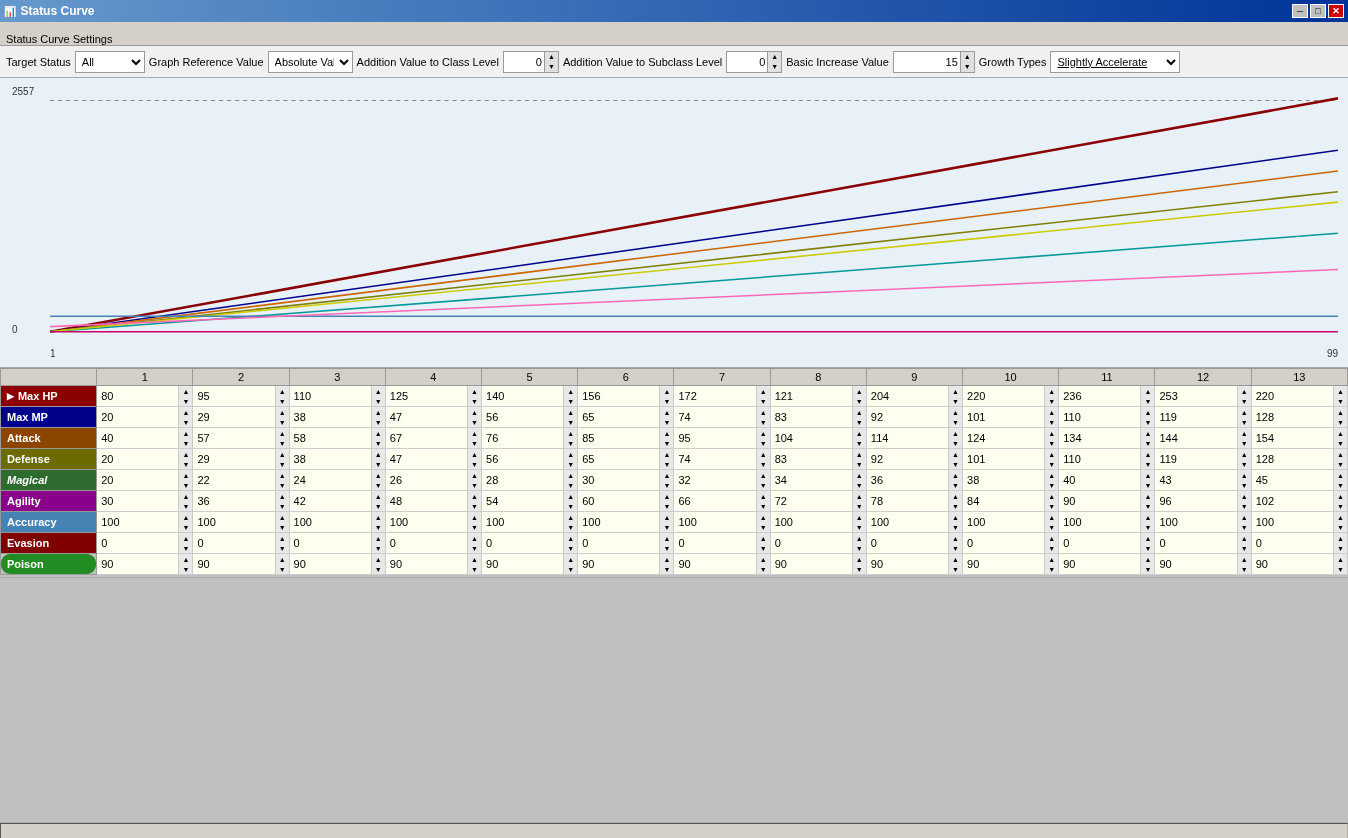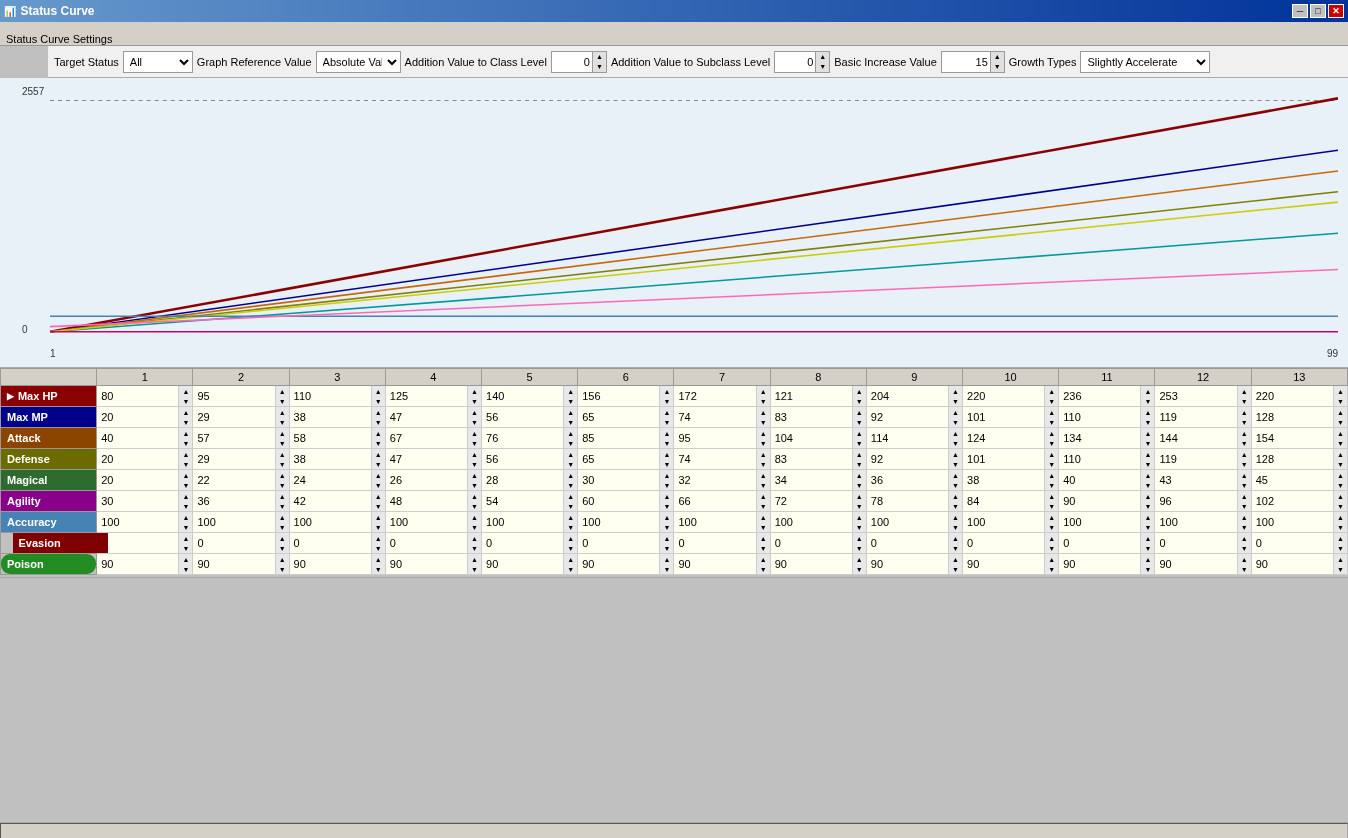--- a/index.html
+++ b/index.html
@@ -41,21 +41,20 @@
 
     .toolbar {
       background: #f0f0f0;
       height: 32px;
       display: flex;
       align-items: center;
       padding: 0 6px;
       gap: 4px;
       border-bottom: 1px solid #aaa;
       flex-wrap: nowrap;
-      margin-left: 48px;
     }
     .toolbar label { font-size: 11px; white-space: nowrap; color: #000; }
     .toolbar select {
       height: 22px;
       border: 1px solid #999;
       background: white;
       font-size: 11px;
       padding: 0 2px;
     }
     .spinner-wrap {
@@ -97,21 +96,21 @@
       position: relative;
       border-bottom: 1px solid #aaa;
       overflow: hidden;
     }
     .chart-inner {
       position: absolute;
       top: 10px; left: 50px; right: 10px; bottom: 30px;
     }
     .chart-y-label {
       position: absolute;
-      left: 22px;
+      left: 12px;
       font-size: 10px;
       color: #333;
     }
     .chart-x-label-left {
       position: absolute;
       bottom: 8px;
       left: 50px;
       font-size: 10px;
       color: #333;
     }
@@ -259,29 +258,29 @@
     <div class="spinner-wrap">
       <input class="spinner-input" type="text" value="0" style="">
       <div class="spinner-btns">
         <button class="spin-btn">▲</button>
         <button class="spin-btn">▼</button>
       </div>
     </div>
 
     <label>Basic Increase Value</label>
     <div class="spinner-wrap">
-      <input class="spinner-input" type="text" value="15" style="width: 48px;">
+      <input class="spinner-input" type="text" value="15" style="width: 66px;">
       <div class="spinner-btns">
         <button class="spin-btn">▲</button>
         <button class="spin-btn">▼</button>
       </div>
     </div>
 
     <label>Growth Types</label>
-    <select style="width:130px;">
+    <select style="width:130px;text-decoration:underline;">
       <option>Slightly Accelerate</option>
     </select>
   </div>
 
   <div class="chart-area">
     <span class="chart-y-label" style="top: 8px;">2557</span>
     <span class="chart-y-label" style="bottom: 32px;">0</span>
     <span class="chart-x-label-left">1</span>
     <span class="chart-x-label-right">99</span>
 
@@ -815,21 +814,21 @@
                 <span class="cell-value">128</span>
                 <div class="cell-spinner">
                   <button class="cell-spin-btn">▲</button>
                   <button class="cell-spin-btn">▼</button>
                 </div>
               </div>
             </td>
           </tr>
           <tr>
             <td style="position: sticky; left: 0px; z-index: 1; padding: 0px; border: 1px solid rgb(153, 153, 153);">
-              <div class="row-label" style="background: rgb(46, 107, 46);">Magical</div>
+              <div class="row-label" style="background: rgb(46, 107, 46); font-style: italic;">Magical</div>
             </td>
             <td class="data-cell">
               <div class="data-cell-inner">
                 <span class="cell-value">20</span>
                 <div class="cell-spinner">
                   <button class="cell-spin-btn">▲</button>
                   <button class="cell-spin-btn">▼</button>
                 </div>
               </div>
             </td>
@@ -1180,21 +1179,21 @@
               <div class="data-cell-inner">
                 <span class="cell-value">100</span>
                 <div class="cell-spinner">
                   <button class="cell-spin-btn">▲</button>
                   <button class="cell-spin-btn">▼</button>
                 </div>
               </div>
             </td>
           </tr>
           <tr>
-            <td style="position: sticky; left: 12px; z-index: 1; padding: 0px; border: 1px solid rgb(153, 153, 153);">
+            <td style="position: sticky; left: 0px; z-index: 1; padding: 0px; border: 1px solid rgb(153, 153, 153);">
               <div class="row-label" style="background: rgb(128, 0, 0);">Evasion</div>
             </td>
             <td class="data-cell">
               <div class="data-cell-inner">
                 <span class="cell-value">0</span>
                 <div class="cell-spinner">
                   <button class="cell-spin-btn">▲</button>
                   <button class="cell-spin-btn">▼</button>
                 </div>
               </div>

